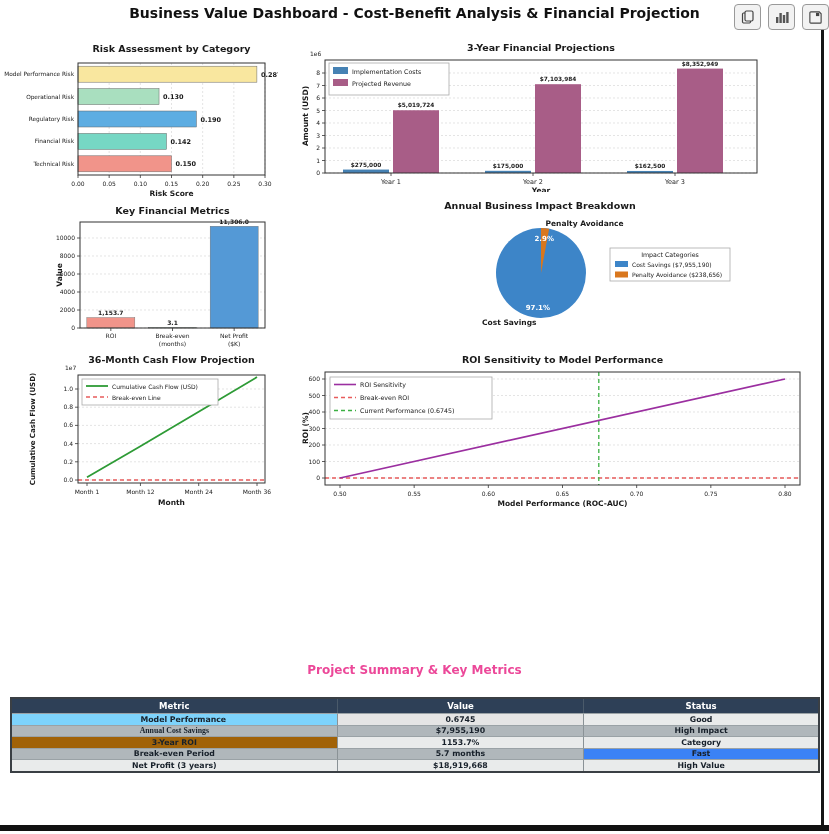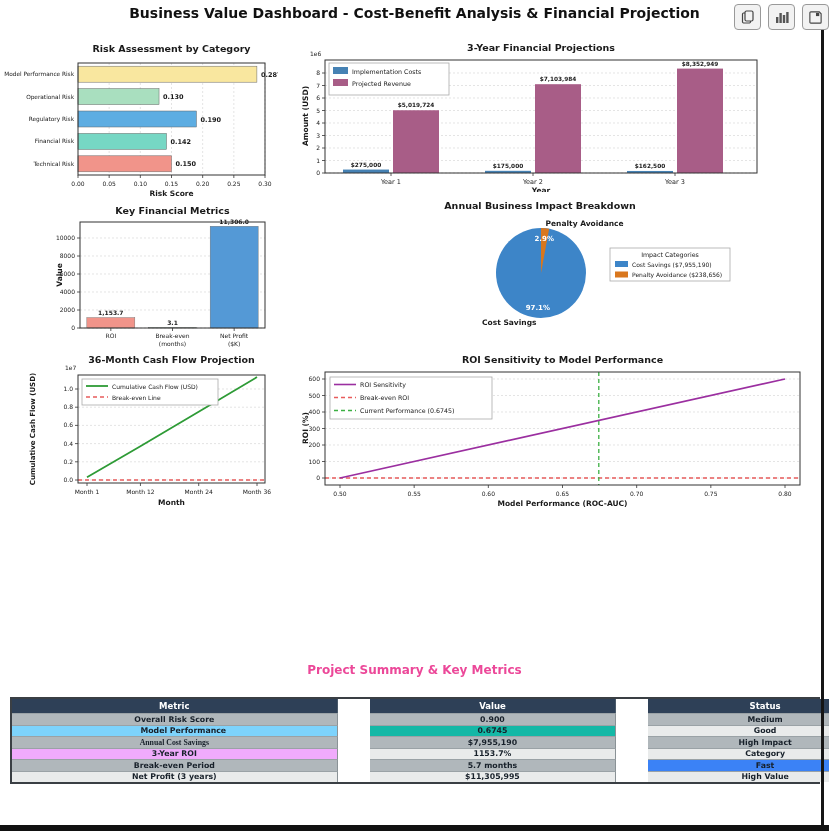--- a/index.html
+++ b/index.html
@@ -17,21 +17,21 @@
     width:27px; height:26px; background:#f2f2f2; border:1px solid #999;
     border-radius:4px; display:flex; align-items:center; justify-content:center;
     padding:0; cursor:pointer;
   }
   .chart { position:absolute; }
   .summary-title {
     position:absolute; top:663px; left:0; width:100%; text-align:center;
     font-size:12px; font-weight:bold; color:#ec4899;
   }
   .tbl { position:absolute; left:10px; top:697px; width:810px; border:2px solid #3a3f44; }
-  .trow { display:grid; grid-template-columns:40.4% 30.6% 29%;gap:32px; }
+  .trow { display:grid; grid-template-columns:40.4% 30.6% 29%; }
   .th {
     color:#fff; font-weight:bold; font-size:8.5px; height:14px;
     display:flex; align-items:center; justify-content:center;
     border-right:1px solid #4a5a6a;
   }
   .td {
     font-size:7.8px; font-weight:bold; color:#17202a; height:11.5px;
     display:flex; align-items:center; justify-content:center;
     border-right:1px solid #8a9296; border-top:1px solid #9aa2a6;
   }
@@ -311,46 +311,41 @@
       </svg></div>
 
   <div class="summary-title">Project Summary &amp; Key Metrics</div>
   <div class="tbl" id="summary-table">
       <div class="trow">
         <div class="th" style="background: rgb(46, 64, 87);">Metric</div>
         <div class="th" style="background: rgb(46, 64, 87);">Value</div>
         <div class="th" style="background: rgb(46, 64, 87);">Status</div>
       </div>
       <div class="trow">
-        <div class="td" style="background: rgb(176, 183, 187);">Overall Risk Score</div>
-        <div class="td" style="background: rgb(176, 183, 187);">0.900</div>
-        <div class="td" style="background: rgb(176, 183, 187);">Medium</div>
-      </div>
-      <div class="trow">
         <div class="td" style="background: #7dd3fc; padding-left: 18px;">Model Performance</div>
-        <div class="td" style="background: #14b8a6;">0.6745</div>
+        <div class="td" style="background: #e5e5e5;">0.6745</div>
         <div class="td" style="background: rgb(233, 235, 235);">Good</div>
       </div>
       <div class="trow">
         <div class="td" style="background: rgb(176, 183, 187); font-family: Liberation Serif, serif;">Annual Cost Savings</div>
         <div class="td" style="background: rgb(176, 183, 187);">$7,955,190</div>
         <div class="td" style="background: rgb(176, 183, 187);">High Impact</div>
       </div>
       <div class="trow">
-        <div class="td" style="background: #f0abfc;">3-Year ROI</div>
+        <div class="td" style="background: #a16207;">3-Year ROI</div>
         <div class="td" style="background: rgb(233, 235, 235);">1153.7%</div>
         <div class="td" style="background: rgb(233, 235, 235);">Category</div>
       </div>
       <div class="trow">
         <div class="td" style="background: rgb(176, 183, 187);">Break-even Period</div>
         <div class="td" style="background: rgb(176, 183, 187);">5.7 months</div>
         <div class="td" style="background: #3b82f6;">Fast</div>
       </div>
       <div class="trow">
         <div class="td" style="background: rgb(233, 235, 235);">Net Profit (3 years)</div>
-        <div class="td" style="background: rgb(233, 235, 235);">$11,305,995</div>
+        <div class="td" style="background: rgb(233, 235, 235);">$18,919,668</div>
         <div class="td" style="background: rgb(233, 235, 235);">High Value</div>
       </div>
     </div>
 
   <div class="edge-right"></div>
   <div class="edge-bottom"></div>
 </div>
 
 </body></html>

